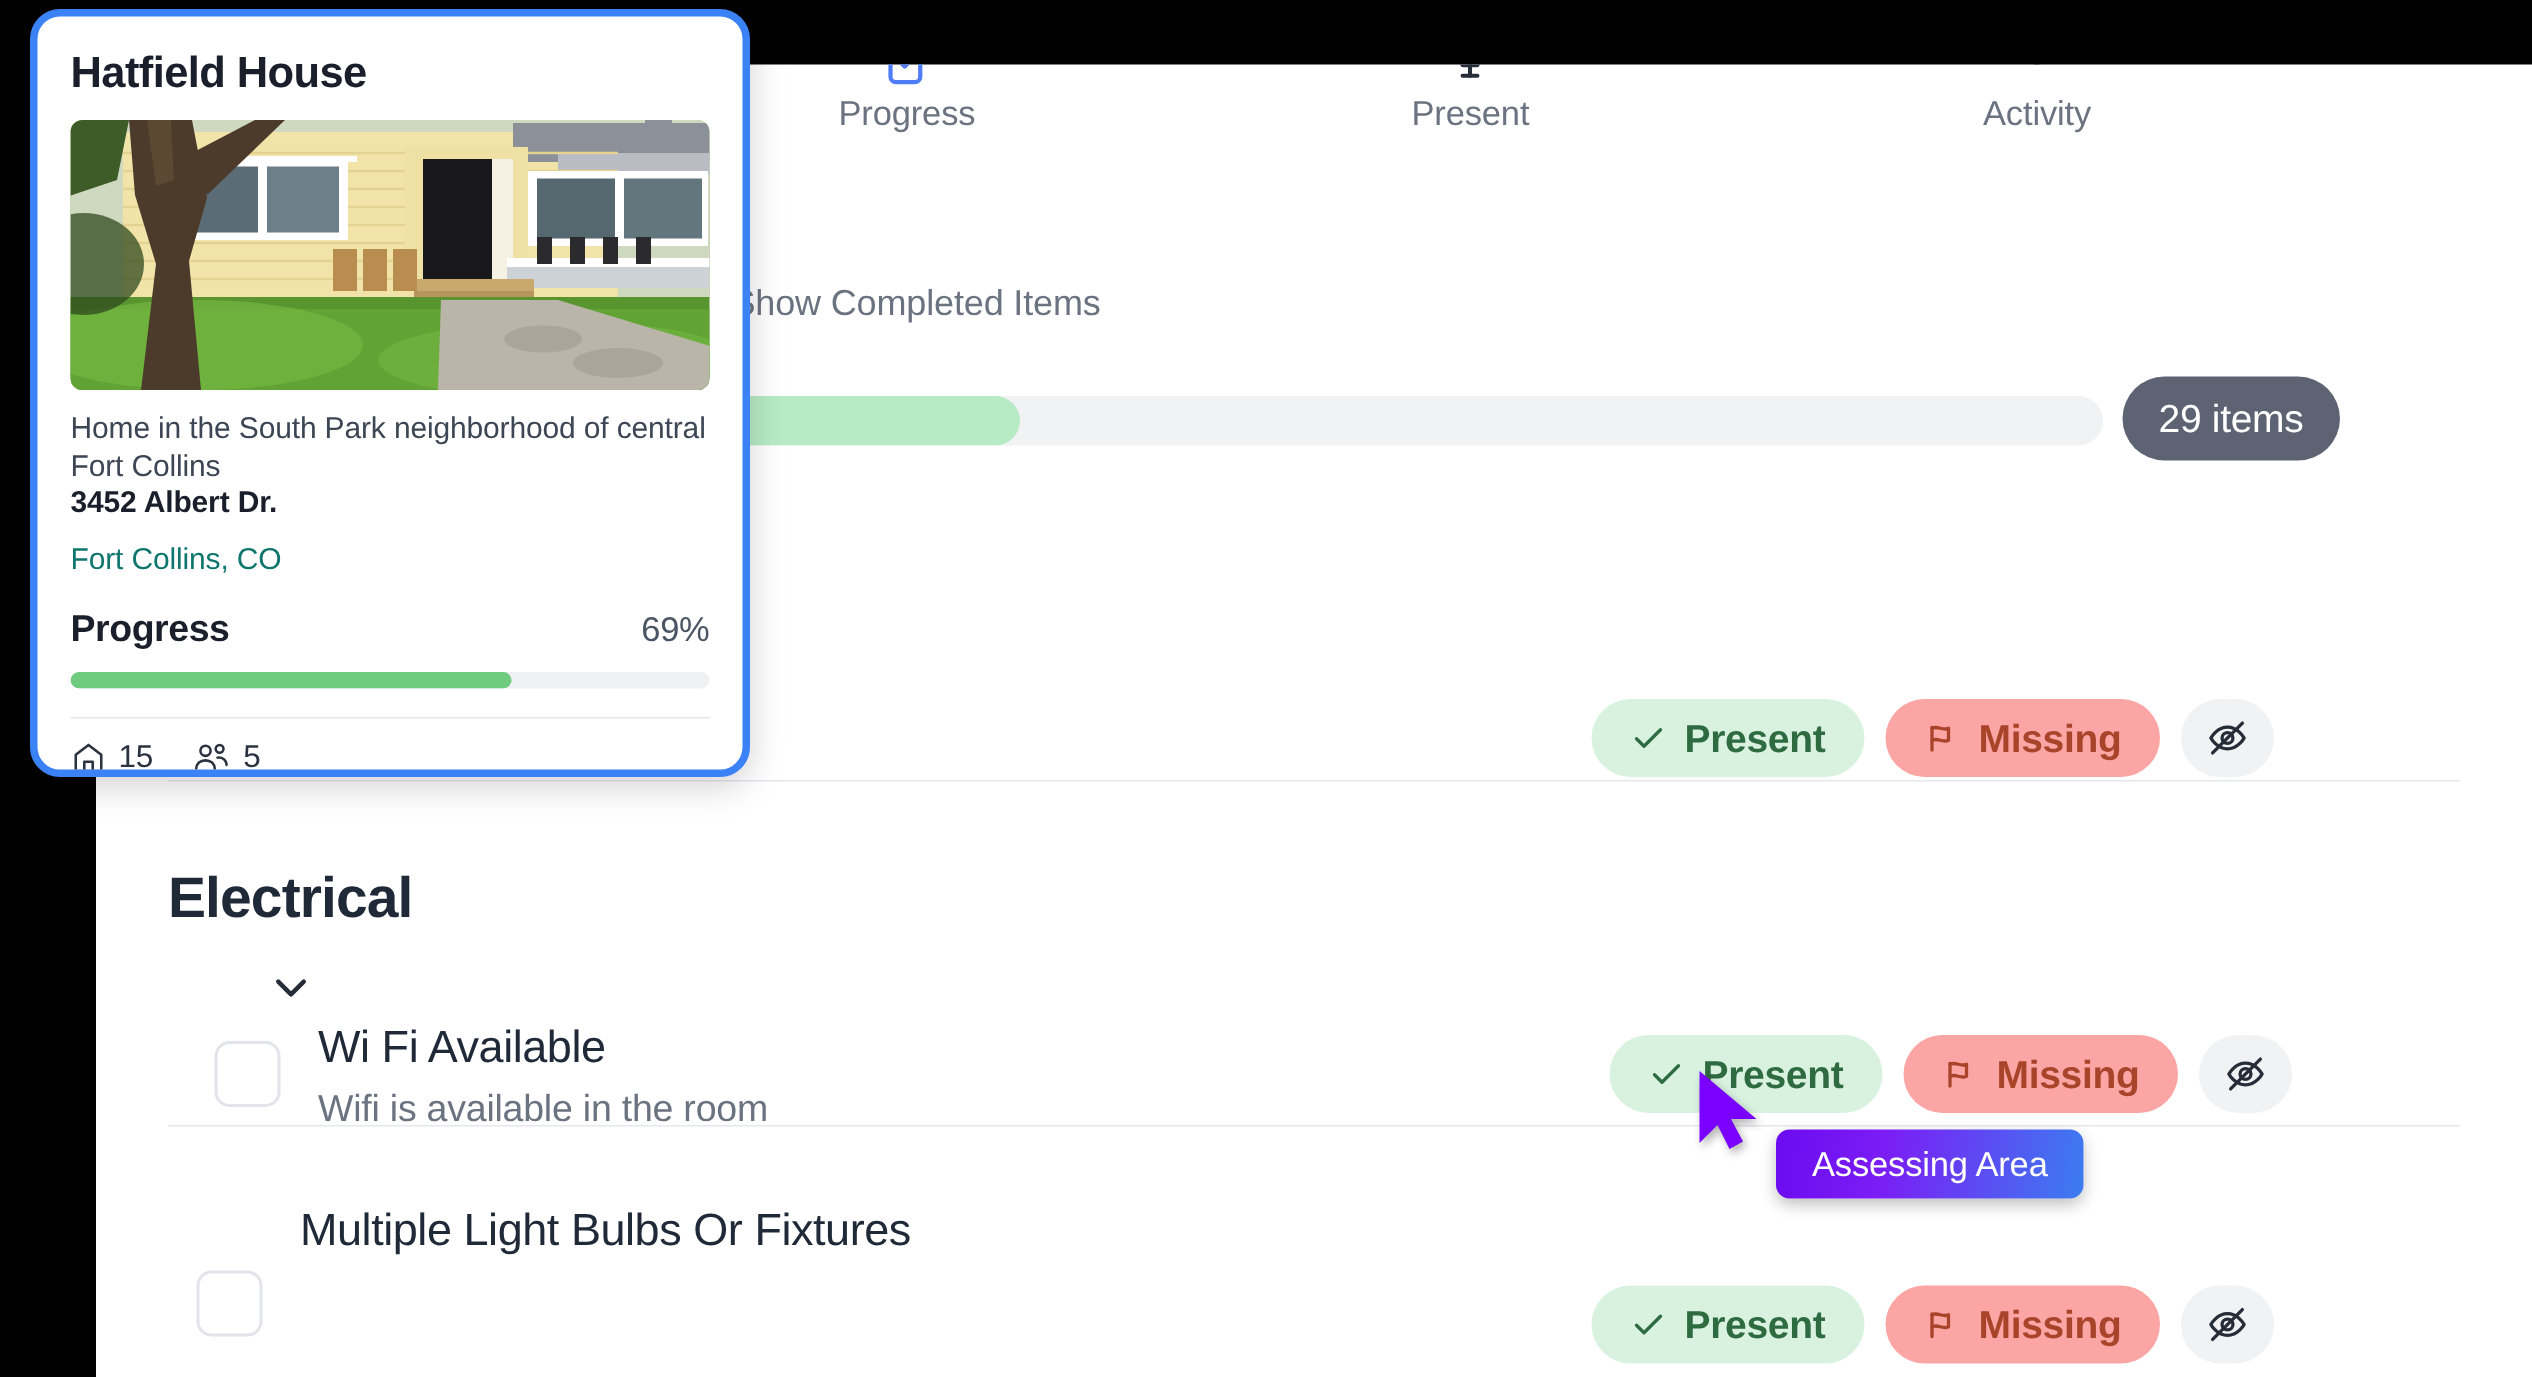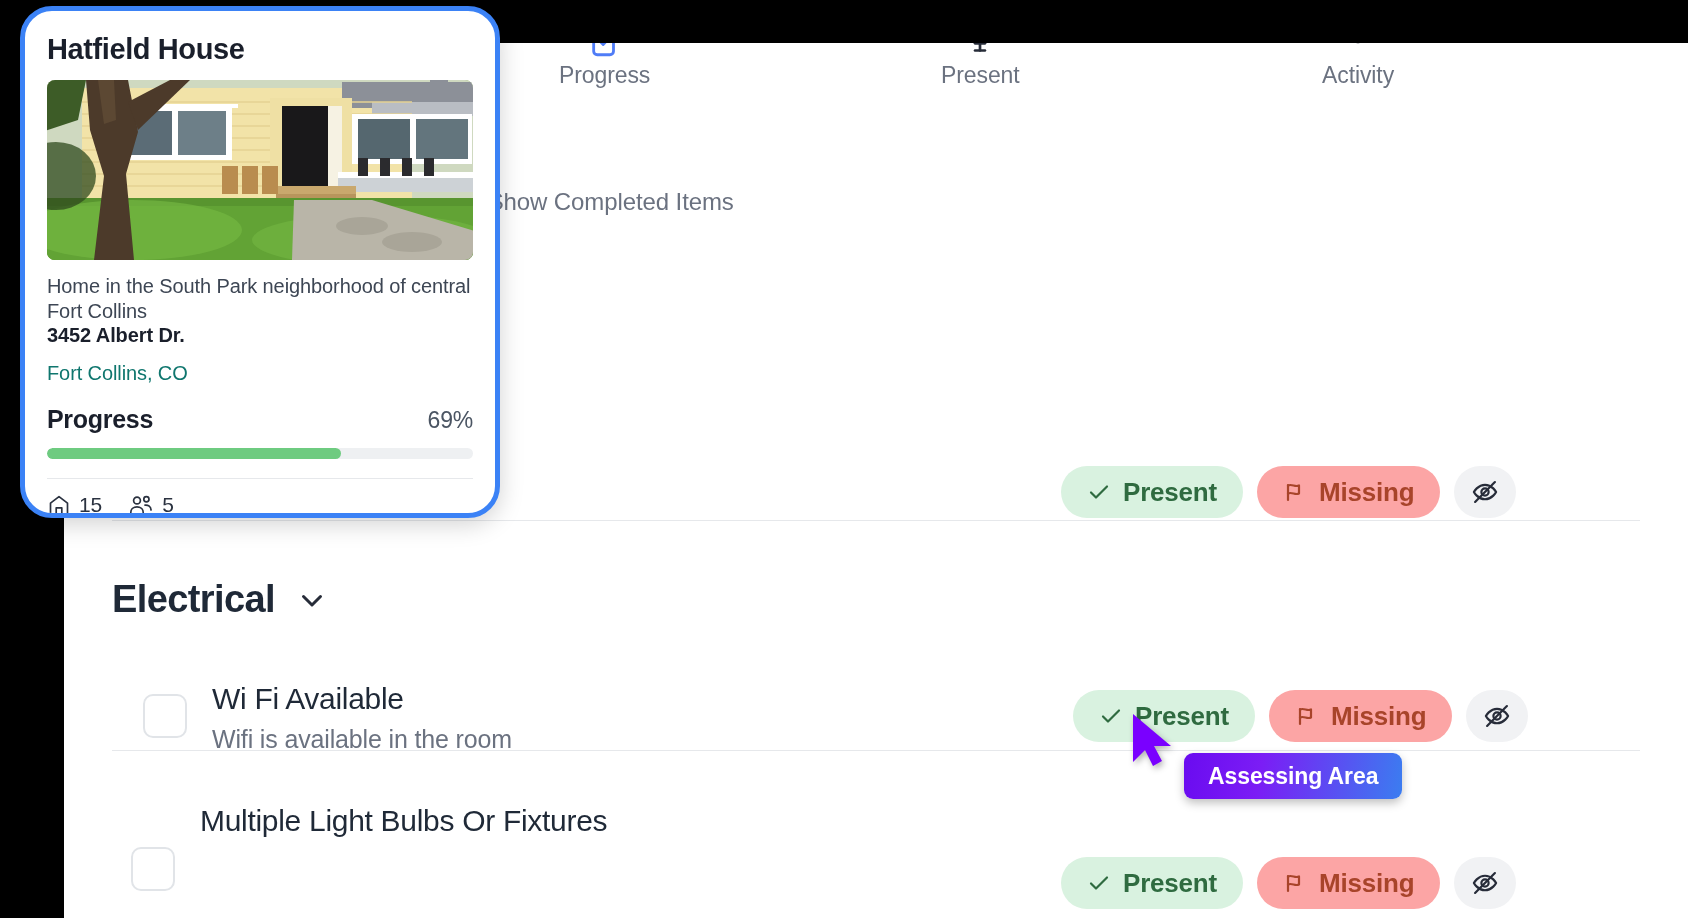--- a/index.html
+++ b/index.html
@@ -206,38 +206,39 @@
   }
 
   
   .section-head {
     position: absolute;
     left: 112px;
     display: flex;
     align-items: center;
     gap: 20px;
     cursor: pointer;
+    flex-direction: column;
   }
   .section-title {
     font-size: 38px;
     font-weight: bold;
     color: #1f2937;
     letter-spacing: -0.6px;
   }
 
   
   .popover {
     position: absolute;
     left: 20px;
     top: 6px;
     width: 480px;
     height: 512px;
     background: #ffffff;
     border: 5px solid #3b82f6;
-    border-radius: 32px;
+    border-radius: 20px;
     padding: 22px 22px 4px 22px;
     overflow: hidden;
     box-shadow: 0 6px 24px rgba(0,0,0,0.18);
   }
   .pop-title {
     font-size: 29px;
     font-weight: bold;
     color: #1a1f2b;
     letter-spacing: -0.4px;
     margin-bottom: 14px;
@@ -338,21 +339,21 @@
     left: 1184px;
     top: 753px;
     height: 46px;
     padding: 0 24px;
     display: flex;
     align-items: center;
     border-radius: 9px;
     background: linear-gradient(100deg, #6a0bf0 0%, #7b1df5 35%, #3b7df0 100%);
     color: #ffffff;
     font-size: 23px;
-    font-weight: bold;
+    font-weight: normal;
     letter-spacing: -0.1px;
     z-index: 59;
     box-shadow: 0 4px 10px rgba(0,0,0,0.25);
     white-space: nowrap;
   }
 </style>
 </head>
 <body>
 
 <div id="root">
@@ -394,20 +395,26 @@
         </span>
         <span class="tab-label">Activity</span>
       </div>
     </div>
 
     <div class="filter-row">
       <span class="filter-select-all">t All</span>
       <span class="filter-show-completed">Show Completed Items</span>
     </div>
 
+    <div class="progress-row">
+      <div class="progress-track">
+        <div class="progress-fill" id="overall-fill" style="width: 44%;"></div>
+      </div>
+      <div class="items-badge">29 items</div>
+    </div>
 
     <div class="row" style="top:395px;height:110px;">
       <div class="row-text" style="left:200px;top:8px;">
         <div class="row-title">es</div>
         <div class="row-desc">n are easy to clean</div>
       </div>
       <div class="row-actions" style="left:997px;top:28px;">
         <div class="pill pill-present">
           <svg width="24" height="24" viewBox="0 0 24 24" fill="none" stroke="#2f6b40" stroke-width="2.2" stroke-linecap="round" stroke-linejoin="round">
             <path d="M4 12.5l5 5 11-11"></path>

